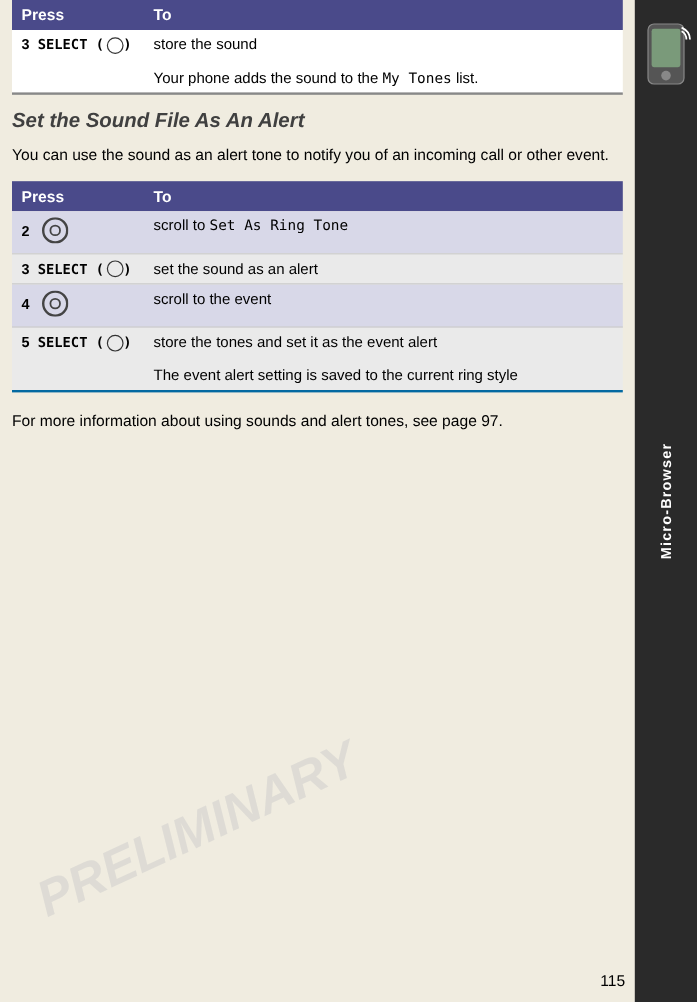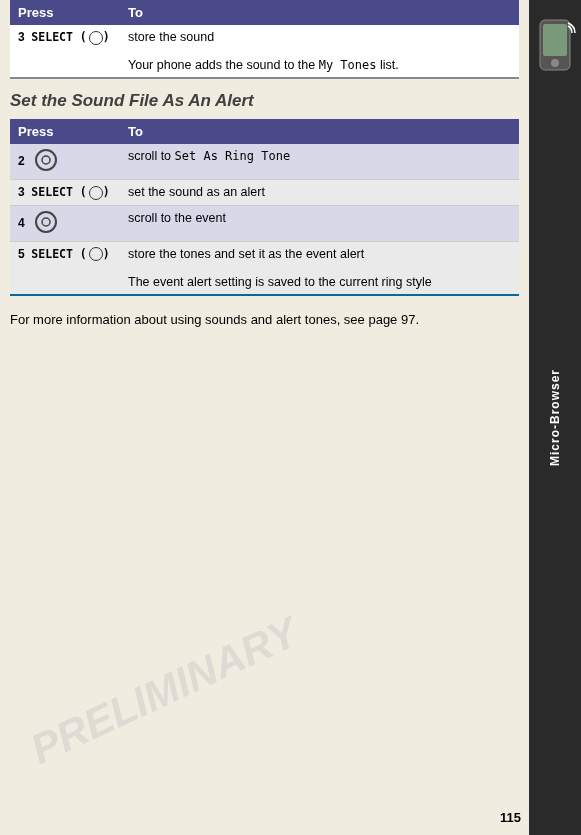--- a/index.html
+++ b/index.html
@@ -144,21 +144,21 @@
       line-height: 1.5;
       margin-top: 8px;
     }
 
     
     .page-number {
       position: absolute;
       bottom: 10px;
       right: 60px;
       font-size: 13px;
-      font-weight: bold;
+      font-weight: normal;
     }
 
     
     .watermark {
       position: absolute;
       bottom: 120px;
       left: 20px;
       font-size: 42px;
       font-weight: bold;
       color: rgba(200, 200, 200, 0.45);
@@ -221,20 +221,21 @@
               <span>store the sound</span><br><br>
               <span>Your phone adds the sound to the <span class="code-text">My Tones</span> list.</span>
             </td>
           </tr>
         </tbody>
       </table>
     </div>
 
     <h2 class="section-heading">Set the Sound File As An Alert</h2>
 
+    <p class="section-para">You can use the sound as an alert tone to notify you of an incoming call or other event.</p>
 
     <div class="table2">
       <table>
         <thead>
           <tr>
             <th>Press</th>
             <th>To</th>
           </tr>
         </thead>
         <tbody>

